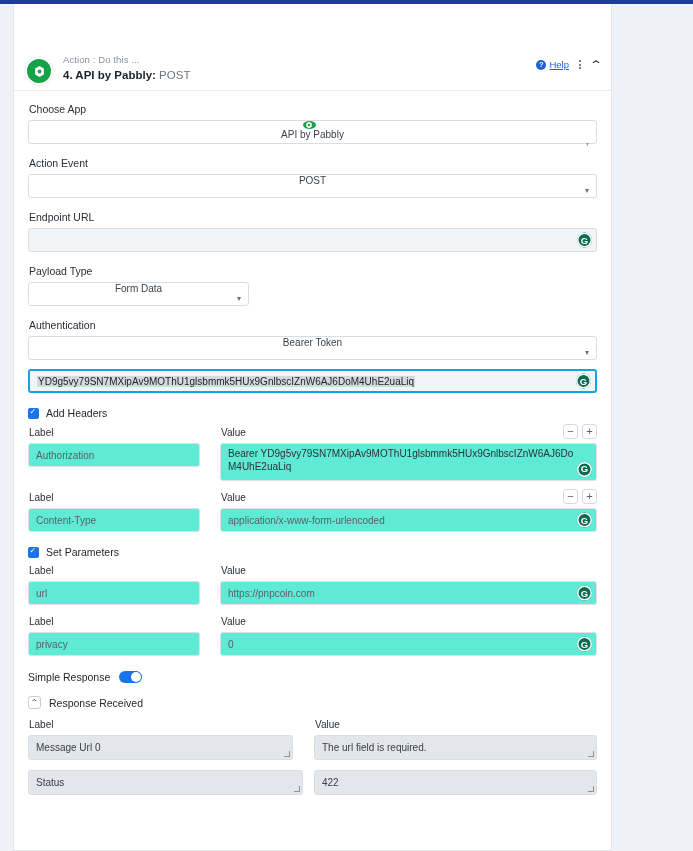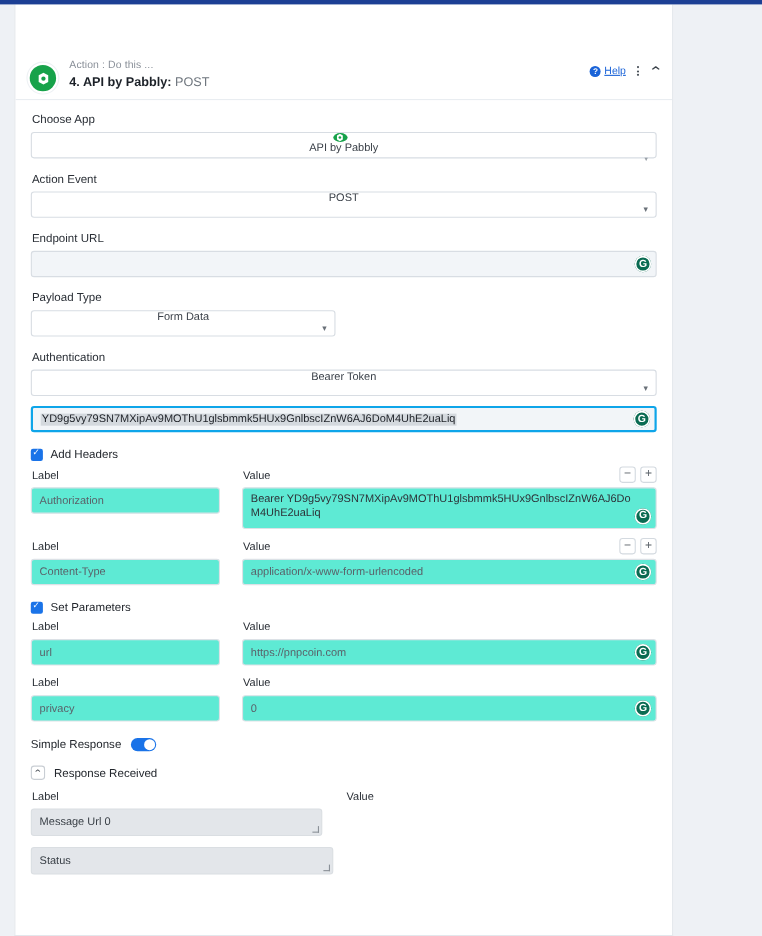--- a/index.html
+++ b/index.html
@@ -57,21 +57,21 @@
 
   .field {
     height:24px; border:1px solid #d8dde3; border-radius:3px;
     display:flex; align-items:center; padding:0 7px;
     font-size:10px; color:#3b4149; background:#fff;
     position:relative;
     flex-direction:column;
   }
   .field.grey { background:#f2f5f8; }
   .field.w-full { width:100%; }
-  .field.w-half { width:277px; }
+  .field.w-half { width:221px; }
   .caret { margin-left:auto; color:#6a7179; font-size:8px; }
   .caret.tiny { font-size:6px; color:#9aa1a8; }
 
   .row-gap { height:13px; }
 
   .refresh {
     position:absolute; right:4px; top:50%; transform:translateY(-50%);
     width:15px;height:15px;border-radius:50%;
     background:#0a6b52; color:#fff; font-size:9.5px; font-weight:bold;
     display:flex;align-items:center;justify-content:center;
@@ -344,22 +344,28 @@
           <div class="lbl sm">Label</div>
         </div>
       <div style="flex:1">
           <div class="lbl sm">Value</div>
         </div>
     </div>
     <div class="grid">
       <div style="width:286px;padding-right:21px">
         <div class="inp resp">Message Url 0</div>
       </div>
+      <div style="flex:1">
+        <div class="inp resp">The url field is required.</div>
+      </div>
     </div>
     <div style="height:10px"></div>
     <div class="grid">
       <div style="width:286px;padding-right:11px">
         <div class="inp resp">Status</div>
       </div>
+      <div style="flex:1">
+        <div class="inp resp">422</div>
+      </div>
     </div>
 
   </div>
 </div>
 
 </body></html>

